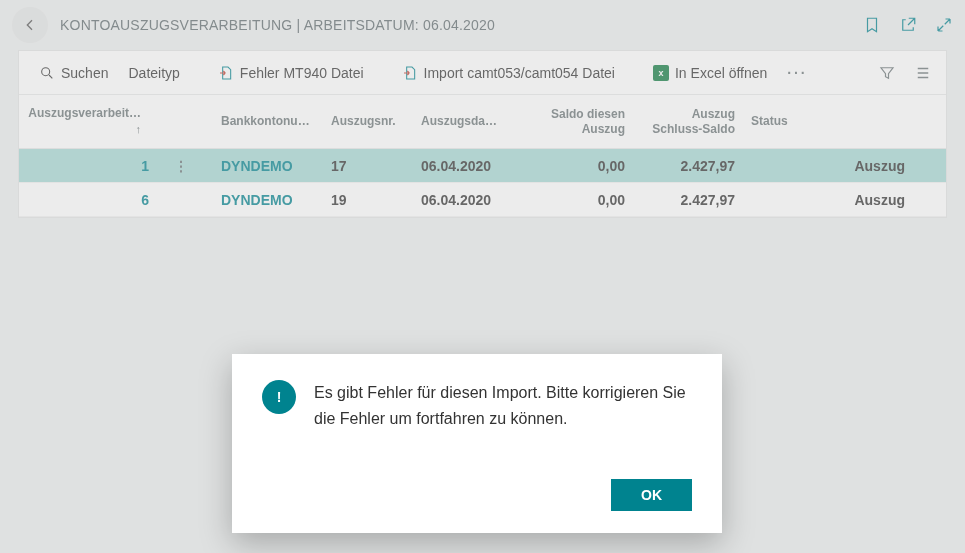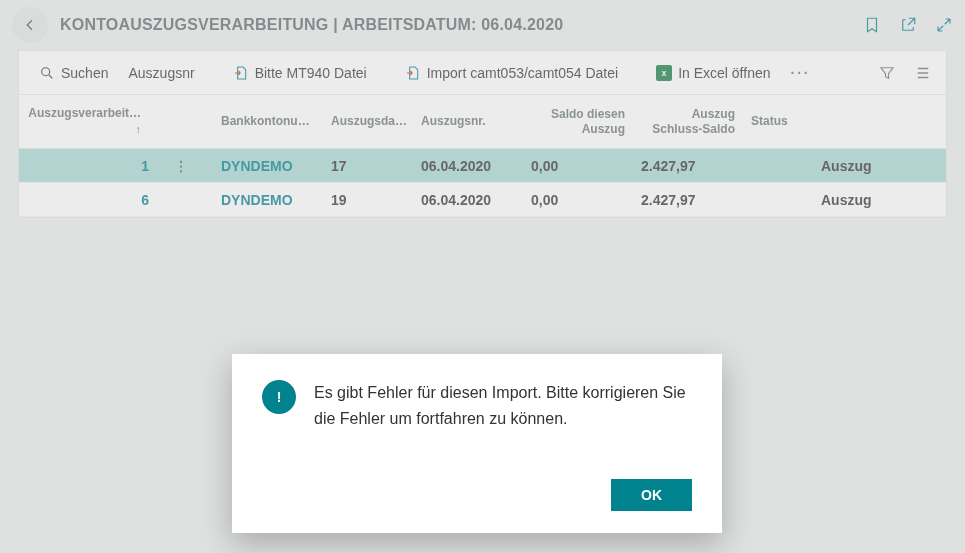--- a/index.html
+++ b/index.html
@@ -5,21 +5,21 @@
   * { box-sizing: border-box; margin: 0; padding: 0; }
   html, body { width: 965px; height: 553px; font-family: "Segoe UI", Arial, sans-serif; font-size: 14px; color: #333; background: #f3f4f4; overflow: hidden; }
   .page { position: relative; width: 965px; height: 553px; background: #eceeee; }
   
   .scrim { position: absolute; inset: 0; background: rgba(200,200,200,0.35); pointer-events: none; }
 
   
   .header { display: flex; align-items: center; height: 50px; padding: 0 12px; }
   .back-btn { width: 36px; height: 36px; border-radius: 50%; background: #e4e6e6; display: flex; align-items: center; justify-content: center; margin-right: 12px; color: #555; cursor: pointer; }
   .back-btn svg { width: 16px; height: 16px; }
-  .page-title { font-size: 16px; font-weight: 700; color: #5f6b6e; letter-spacing: .2px; }
+  .page-title { font-size: 14px; font-weight: 400; color: #5f6b6e; letter-spacing: .2px; }
   .header-spacer { flex: 1; }
   .header-icons { display: flex; gap: 18px; align-items: center; color: #00838f; }
   .ico { width: 18px; height: 18px; display: inline-flex; align-items: center; justify-content: center; cursor: pointer; }
   .ico svg { width: 100%; height: 100%; }
 
   
   .card { margin: 0 18px; background: #fff; border: 1px solid #e2e4e4; }
   .toolbar { display: flex; align-items: center; height: 44px; padding: 0 14px; gap: 8px; border-bottom: 1px solid #e6e8e8; color: #333; }
   .tb-item { display: flex; align-items: center; gap: 6px; padding: 4px 6px; cursor: pointer; }
   .tb-item svg { width: 16px; height: 16px; }
@@ -30,21 +30,21 @@
 
   
   .grid { width: 100%; font-weight: bold; }
   .grid-head, .grid-row { display: grid; grid-template-columns: 130px 64px 110px 90px 110px 110px 110px 70px 100px; align-items: center; }
   .grid-head { height: 54px; font-size: 12px; color: #6b7577; border-bottom: 1px solid #e6e8e8; }
   .grid-head .cell { padding: 6px 8px; line-height: 1.25; }
   .grid-head .cell.right { text-align: right; }
   .sort-ind { display:block; font-size:11px; color:#6b7577; margin-top:2px;}
   .grid-row { height: 34px; font-size: 14px; border-bottom: 1px solid #f1f2f2; }
   .grid-row .cell { padding: 0 8px; }
-  .grid-row .cell.right { }
+  .grid-row .cell.right { text-align: right; }
   .grid-row.selected { background: #a7d9d4; }
   .link { color: #00838f; cursor: pointer; }
   .row-menu { color:#6b7577; display:flex; justify-content:center; cursor:pointer; font-size:14px; letter-spacing:0; line-height:1;}
   .row-num { text-align: right; padding-right: 0 !important; }
 
   
   .dialog { position: absolute; left: 232px; top: 354px; width: 490px; background: #fff; box-shadow: 0 10px 30px rgba(0,0,0,.25); padding: 26px 30px 22px 30px; }
   .dlg-body { display:flex; gap:18px; }
   .dlg-ico { width:34px; height:34px; border-radius:50%; background:#00838f; color:#fff; display:flex; align-items:center; justify-content:center; font-weight:bold; flex-shrink:0;}
   .dlg-text { font-size:16px; color:#333; line-height:1.6; }
@@ -86,29 +86,29 @@
   <div class="card">
     <div class="toolbar">
       <div class="tb-item">
         <svg viewBox="0 0 24 24">
             <circle cx="10" cy="10" r="6" fill="none" stroke="#333" stroke-width="1.6"></circle>
             <path d="M15 15l5 5" stroke="#333" stroke-width="1.6"></path>
           </svg>
         <span>Suchen</span>
       </div>
       <div class="tb-item">
-        <span>Auszugsnr</span>
+        <span>Dateityp</span>
       </div>
       <div class="tb-sep"></div>
       <div class="tb-item">
         <svg viewBox="0 0 24 24">
             <path fill="none" stroke="#00838f" stroke-width="1.6" d="M7 3h8l4 4v14H7z"></path>
             <path fill="none" stroke="#c0392b" stroke-width="1.6" d="M3 12h8m0 0l-3-3m3 3l-3 3"></path>
           </svg>
-        <span>Bitte MT940 Datei</span>
+        <span>Fehler MT940 Datei</span>
       </div>
       <div class="tb-sep"></div>
       <div class="tb-item">
         <svg viewBox="0 0 24 24">
             <path fill="none" stroke="#00838f" stroke-width="1.6" d="M7 3h8l4 4v14H7z"></path>
             <path fill="none" stroke="#c0392b" stroke-width="1.6" d="M3 12h8m0 0l-3-3m3 3l-3 3"></path>
           </svg>
         <span>Import camt053/camt054 Datei</span>
       </div>
       <div class="tb-sep"></div>
@@ -132,22 +132,22 @@
     </div>
 
     <div class="grid">
       <div class="grid-head">
         <div class="cell right">
           <span>Auszugsverarbeit…</span>
           <span class="sort-ind">↑</span>
         </div>
         <div class="cell"></div>
         <div class="cell">Bankkontonu…</div>
+        <div class="cell">Auszugsnr.</div>
         <div class="cell">Auszugsda…</div>
-        <div class="cell">Auszugsnr.</div>
         <div class="cell right">Saldo diesen Auszug</div>
         <div class="cell right">Auszug Schluss-Saldo</div>
         <div class="cell">Status</div>
       </div>
 
       <div class="grid-row selected">
         <div class="cell row-num link">1</div>
         <div class="cell row-menu">⋮</div>
         <div class="cell link">DYNDEMO</div>
         <div class="cell">17</div>

